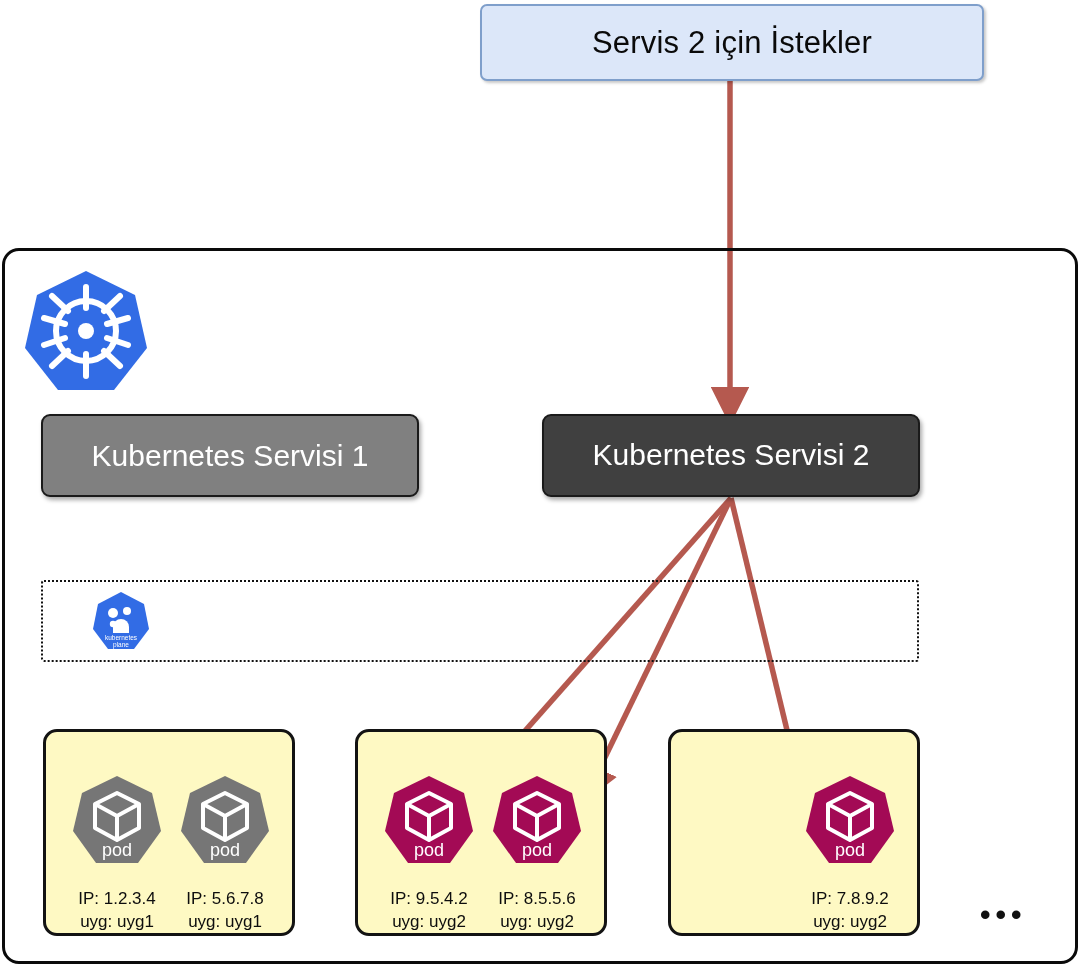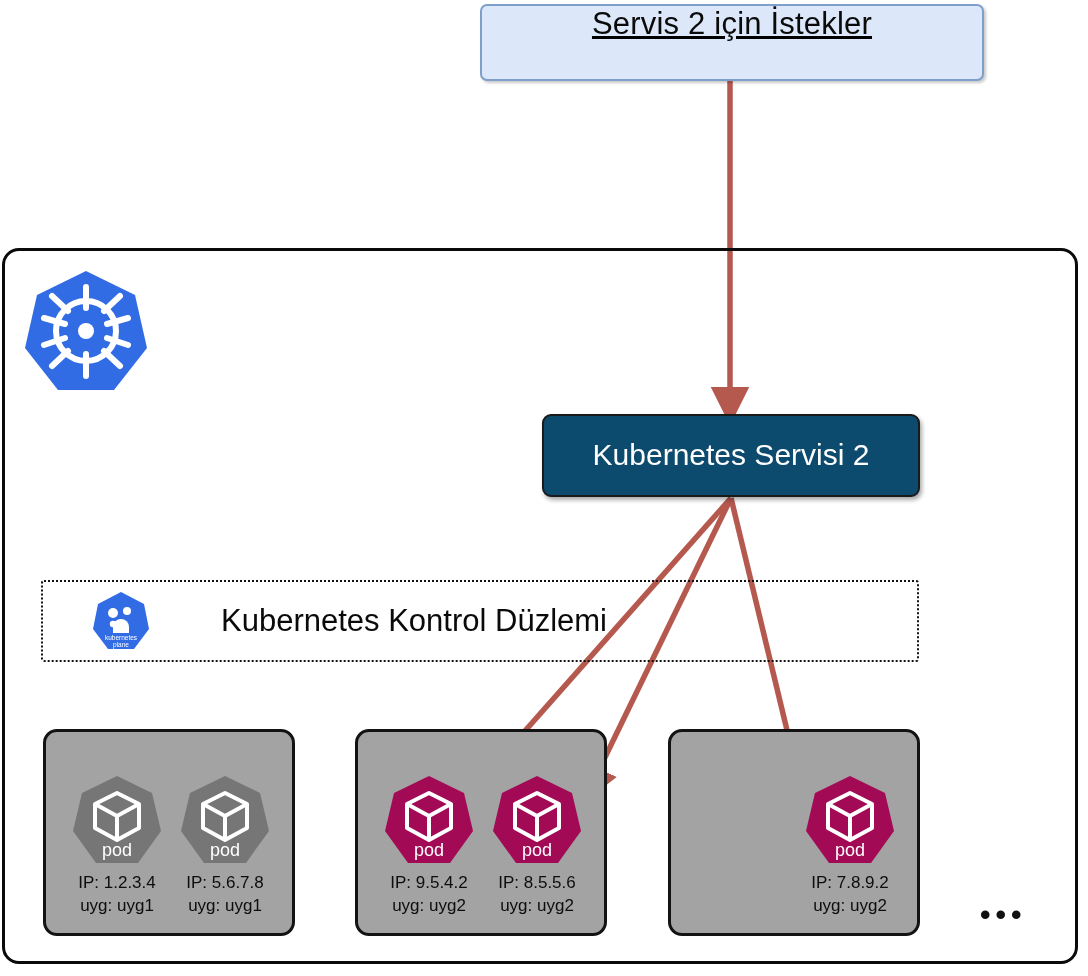--- a/index.html
+++ b/index.html
@@ -24,23 +24,22 @@
   #request-box {
     left: 480px;
     top: 4px;
     width: 500px;
     height: 73px;
     background: #dce7f9;
     border: 2px solid #7f9fcb;
     border-radius: 7px;
     box-shadow: 2px 2px 3px rgba(0,0,0,0.22);
     display: flex;
-    align-items: flex-start;
+    align-items: center;
     justify-content: center;
-    text-decoration: underline;
   }
   #request-box .label {
     font-size: 31px;
     color: #0a0a0a;
     letter-spacing: 0.2px;
   }
 
   
   #cluster-frame {
     left: 2px;
@@ -82,21 +81,21 @@
   }
   #service-1 .svc-title {
     font-size: 30px;
     color: #ffffff;
   }
   #service-2 {
     left: 542px;
     top: 414px;
     width: 378px;
     height: 83px;
-    background: #0c4a6e;
+    background: #404040;
   }
   #service-2 .svc-title {
     font-size: 30px;
     color: #ffffff;
     line-height: 1.02;
   }
   #service-2 .svc-sub {
     font-size: 22px;
     color: #ffffff;
     margin-top: 1px;
@@ -118,32 +117,32 @@
   #control-plane .cp-title {
     font-size: 31px;
     color: #0a0a0a;
     margin-left: 70px;
   }
 
   
   .node-box {
     border: 3px solid #131313;
     border-radius: 14px;
-    background: #a3a3a3;
+    background: #fef9c3;
     box-sizing: border-box;
     position: absolute;
   }
   #node-1 { left: 43px;  top: 729px; width: 252px; height: 207px; }
   #node-2 { left: 355px; top: 729px; width: 252px; height: 207px; }
   #node-3 { left: 668px; top: 729px; width: 252px; height: 207px; }
 
   .pod-slot { position: absolute; width: 106px; text-align: center; }
   .pod-hex { width: 92px; height: 92px; margin: 0 auto; position: relative; }
   .pod-meta {
-    margin-top: 6px;
+    margin-top: 22px;
     font-size: 17px;
     color: #0d0d0d;
     line-height: 1.33;
     white-space: nowrap;
   }
 
   #ellipsis {
     left: 980px;
     top: 898px;
     font-size: 30px;
@@ -198,40 +197,42 @@
         <line x1="98" y1="98" x2="82" y2="83"></line>
         <line x1="46" y1="43" x2="30" y2="28"></line>
         <line x1="22" y1="77" x2="43" y2="70"></line>
         <line x1="85" y1="56" x2="106" y2="50"></line>
       </g>
       <circle cx="64" cy="63" r="8" fill="#ffffff"></circle>
     </svg>
   </div>
 
 
+  <div class="abs service-box" id="service-1">
+    <span class="svc-title">Kubernetes Servisi 1</span>
+  </div>
 
   <div class="abs service-box" id="service-2">
     <span class="svc-title">Kubernetes Servisi 2</span>
   </div>
 
   <div class="abs" id="control-plane">
     <div id="cp-logo">
       <svg viewBox="0 0 60 60" width="60" height="60">
         <polygon points="30,1 53,13 58,38 43,58 17,58 2,38 7,13" fill="#326ce5"></polygon>
         <g fill="#ffffff">
           <circle cx="22" cy="22" r="5"></circle>
           <circle cx="36" cy="20" r="4"></circle>
           <path d="M30,28 a8,8 0 0 1 8,8 v6 h-16 v-6 a8,8 0 0 1 8,-8 z"></path>
           <circle cx="22" cy="33" r="3.2"></circle>
         </g>
         <text x="30" y="49" font-size="6.5" fill="#ffffff" text-anchor="middle" font-family="'Liberation Sans',sans-serif">kubernetes</text>
         <text x="30" y="56" font-size="6.5" fill="#ffffff" text-anchor="middle" font-family="'Liberation Sans',sans-serif">plane</text>
       </svg>
     </div>
-    <span class="cp-title">Kubernetes Kontrol Düzlemi</span>
   </div>
 
   <div class="node-box" id="node-1">
     <div class="pod-slot" style="left:18px; top:42px;">
       <div class="pod-hex">
         <svg viewBox="0 0 92 92" width="92" height="92">
           <polygon points="46,2 81,19 90,57 67,89 25,89 2,57 11,19" fill="#767676"></polygon>
           <g fill="none" stroke="#ffffff" stroke-width="4" stroke-linejoin="round">
             <path d="M46,19 L68,30 L68,54 L46,66 L24,54 L24,30 Z"></path>
             <path d="M24,30 L46,42 L68,30"></path>

